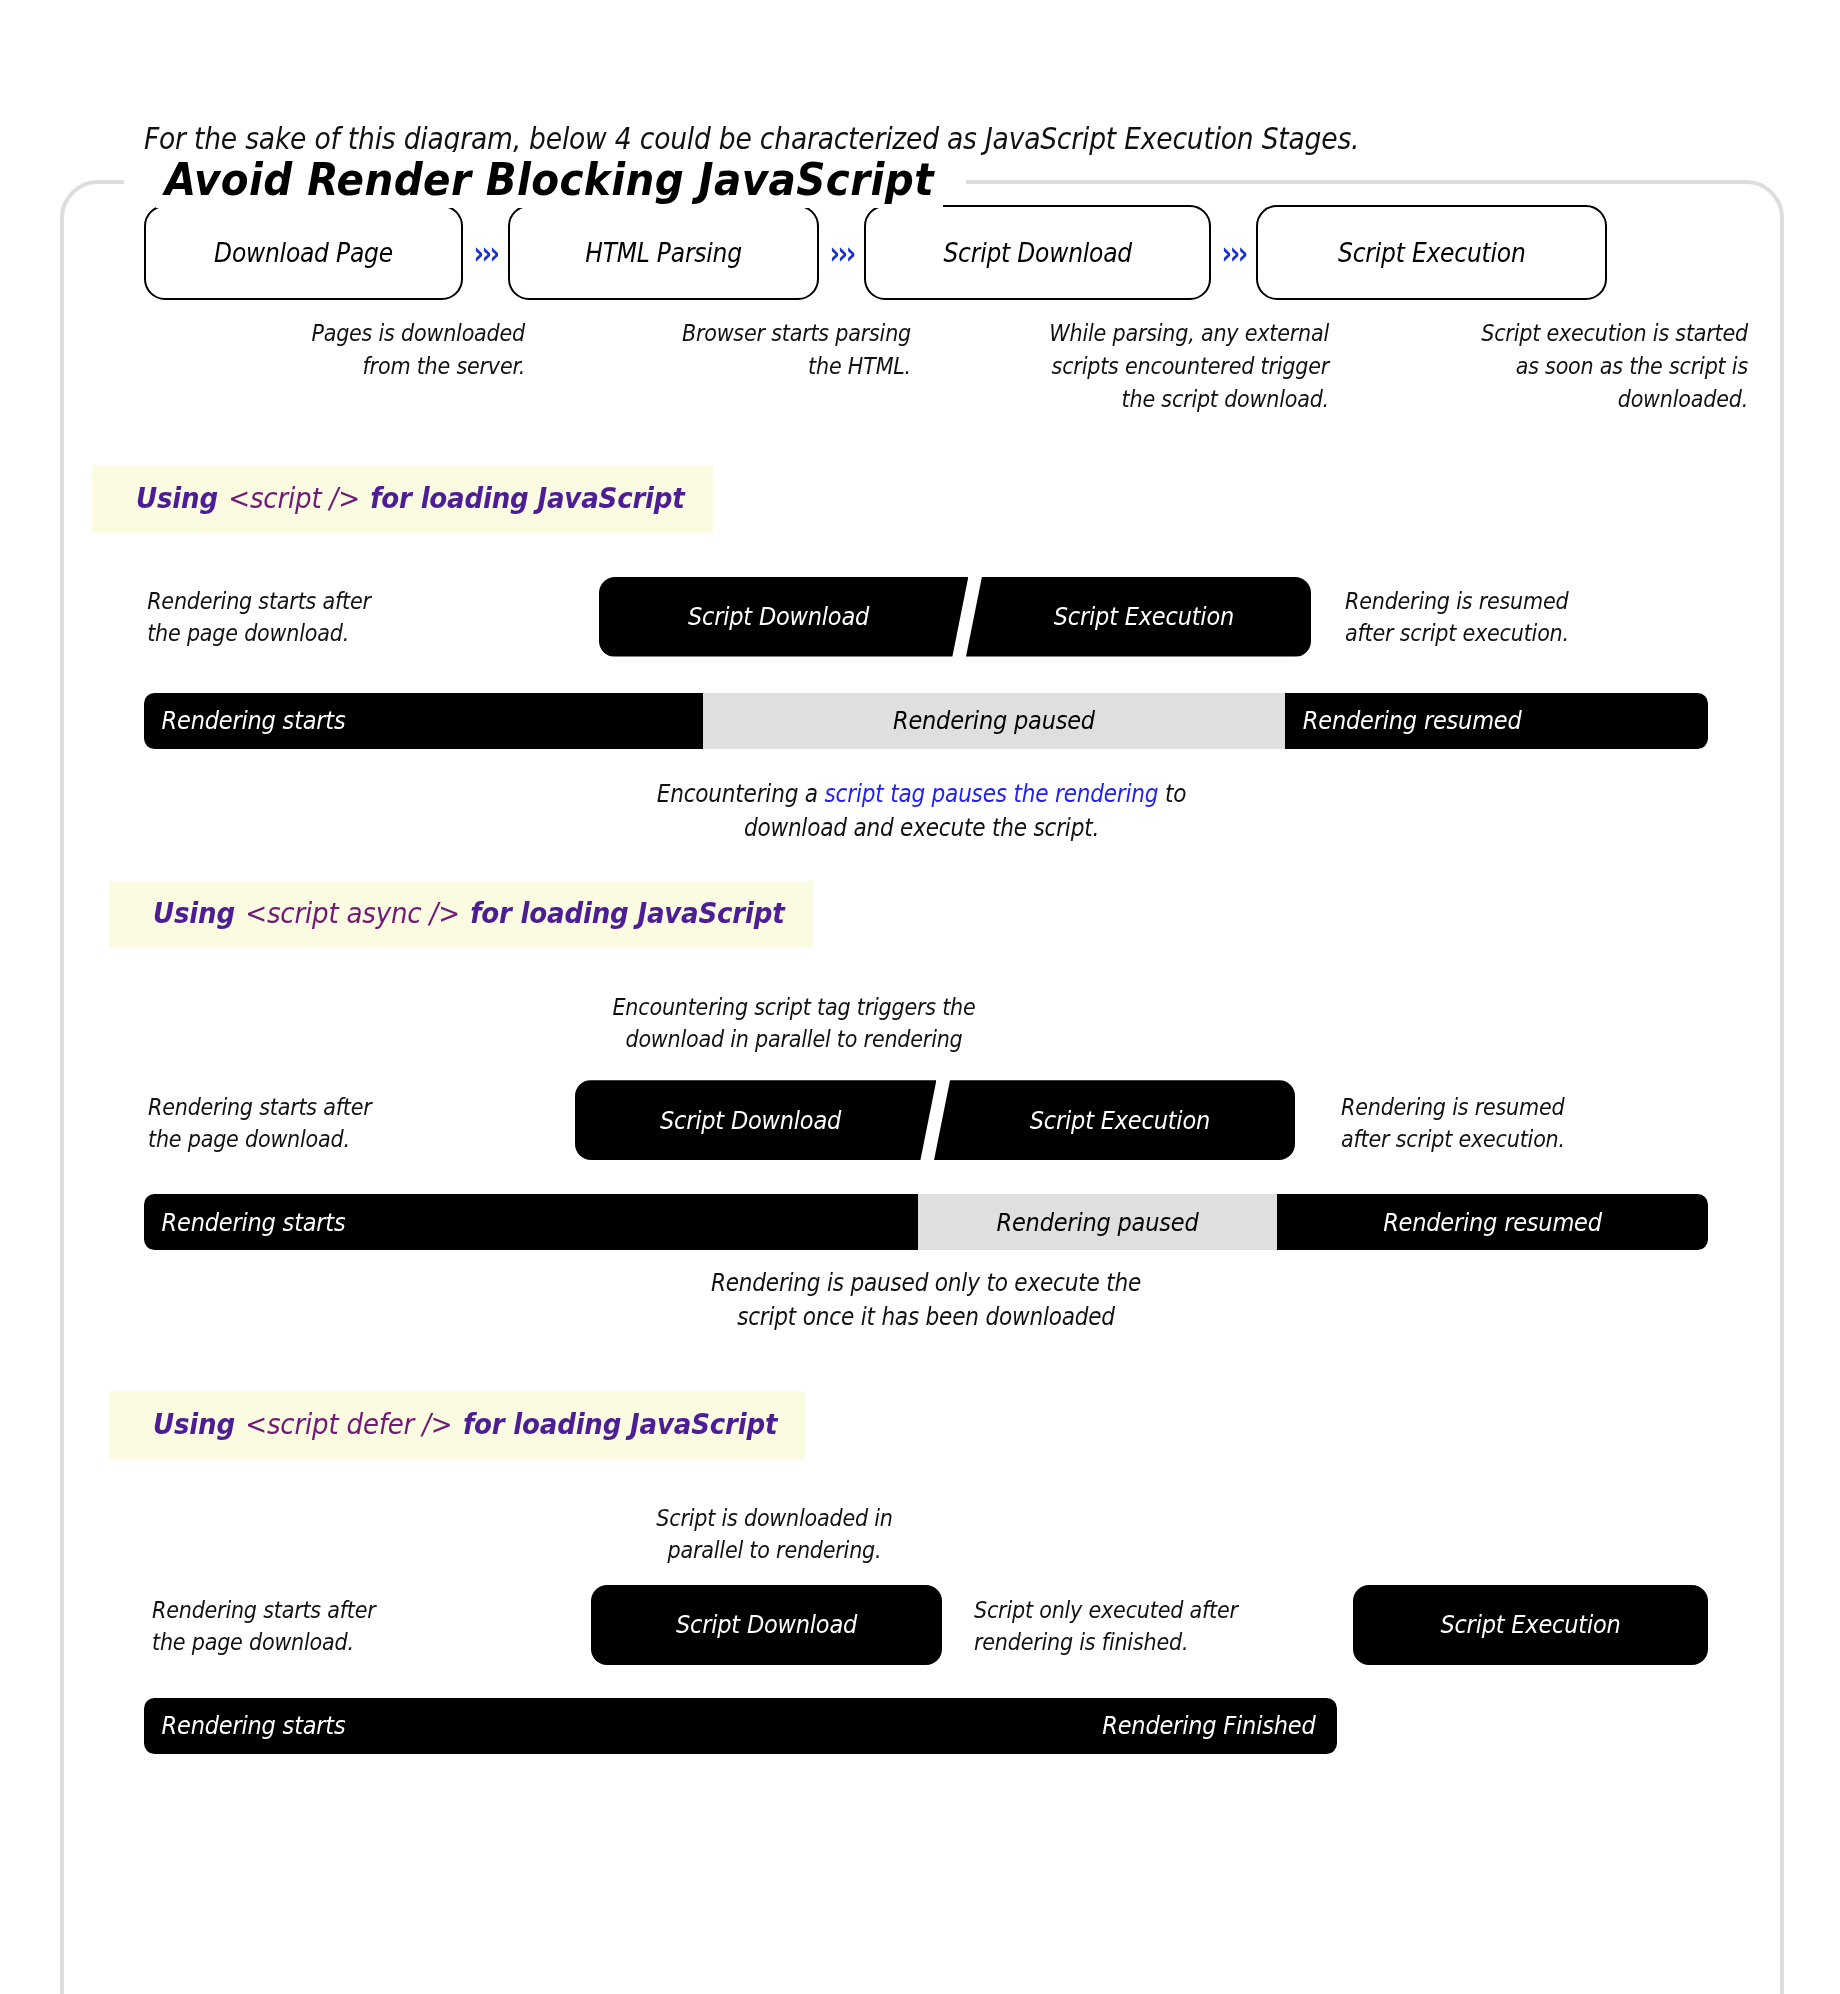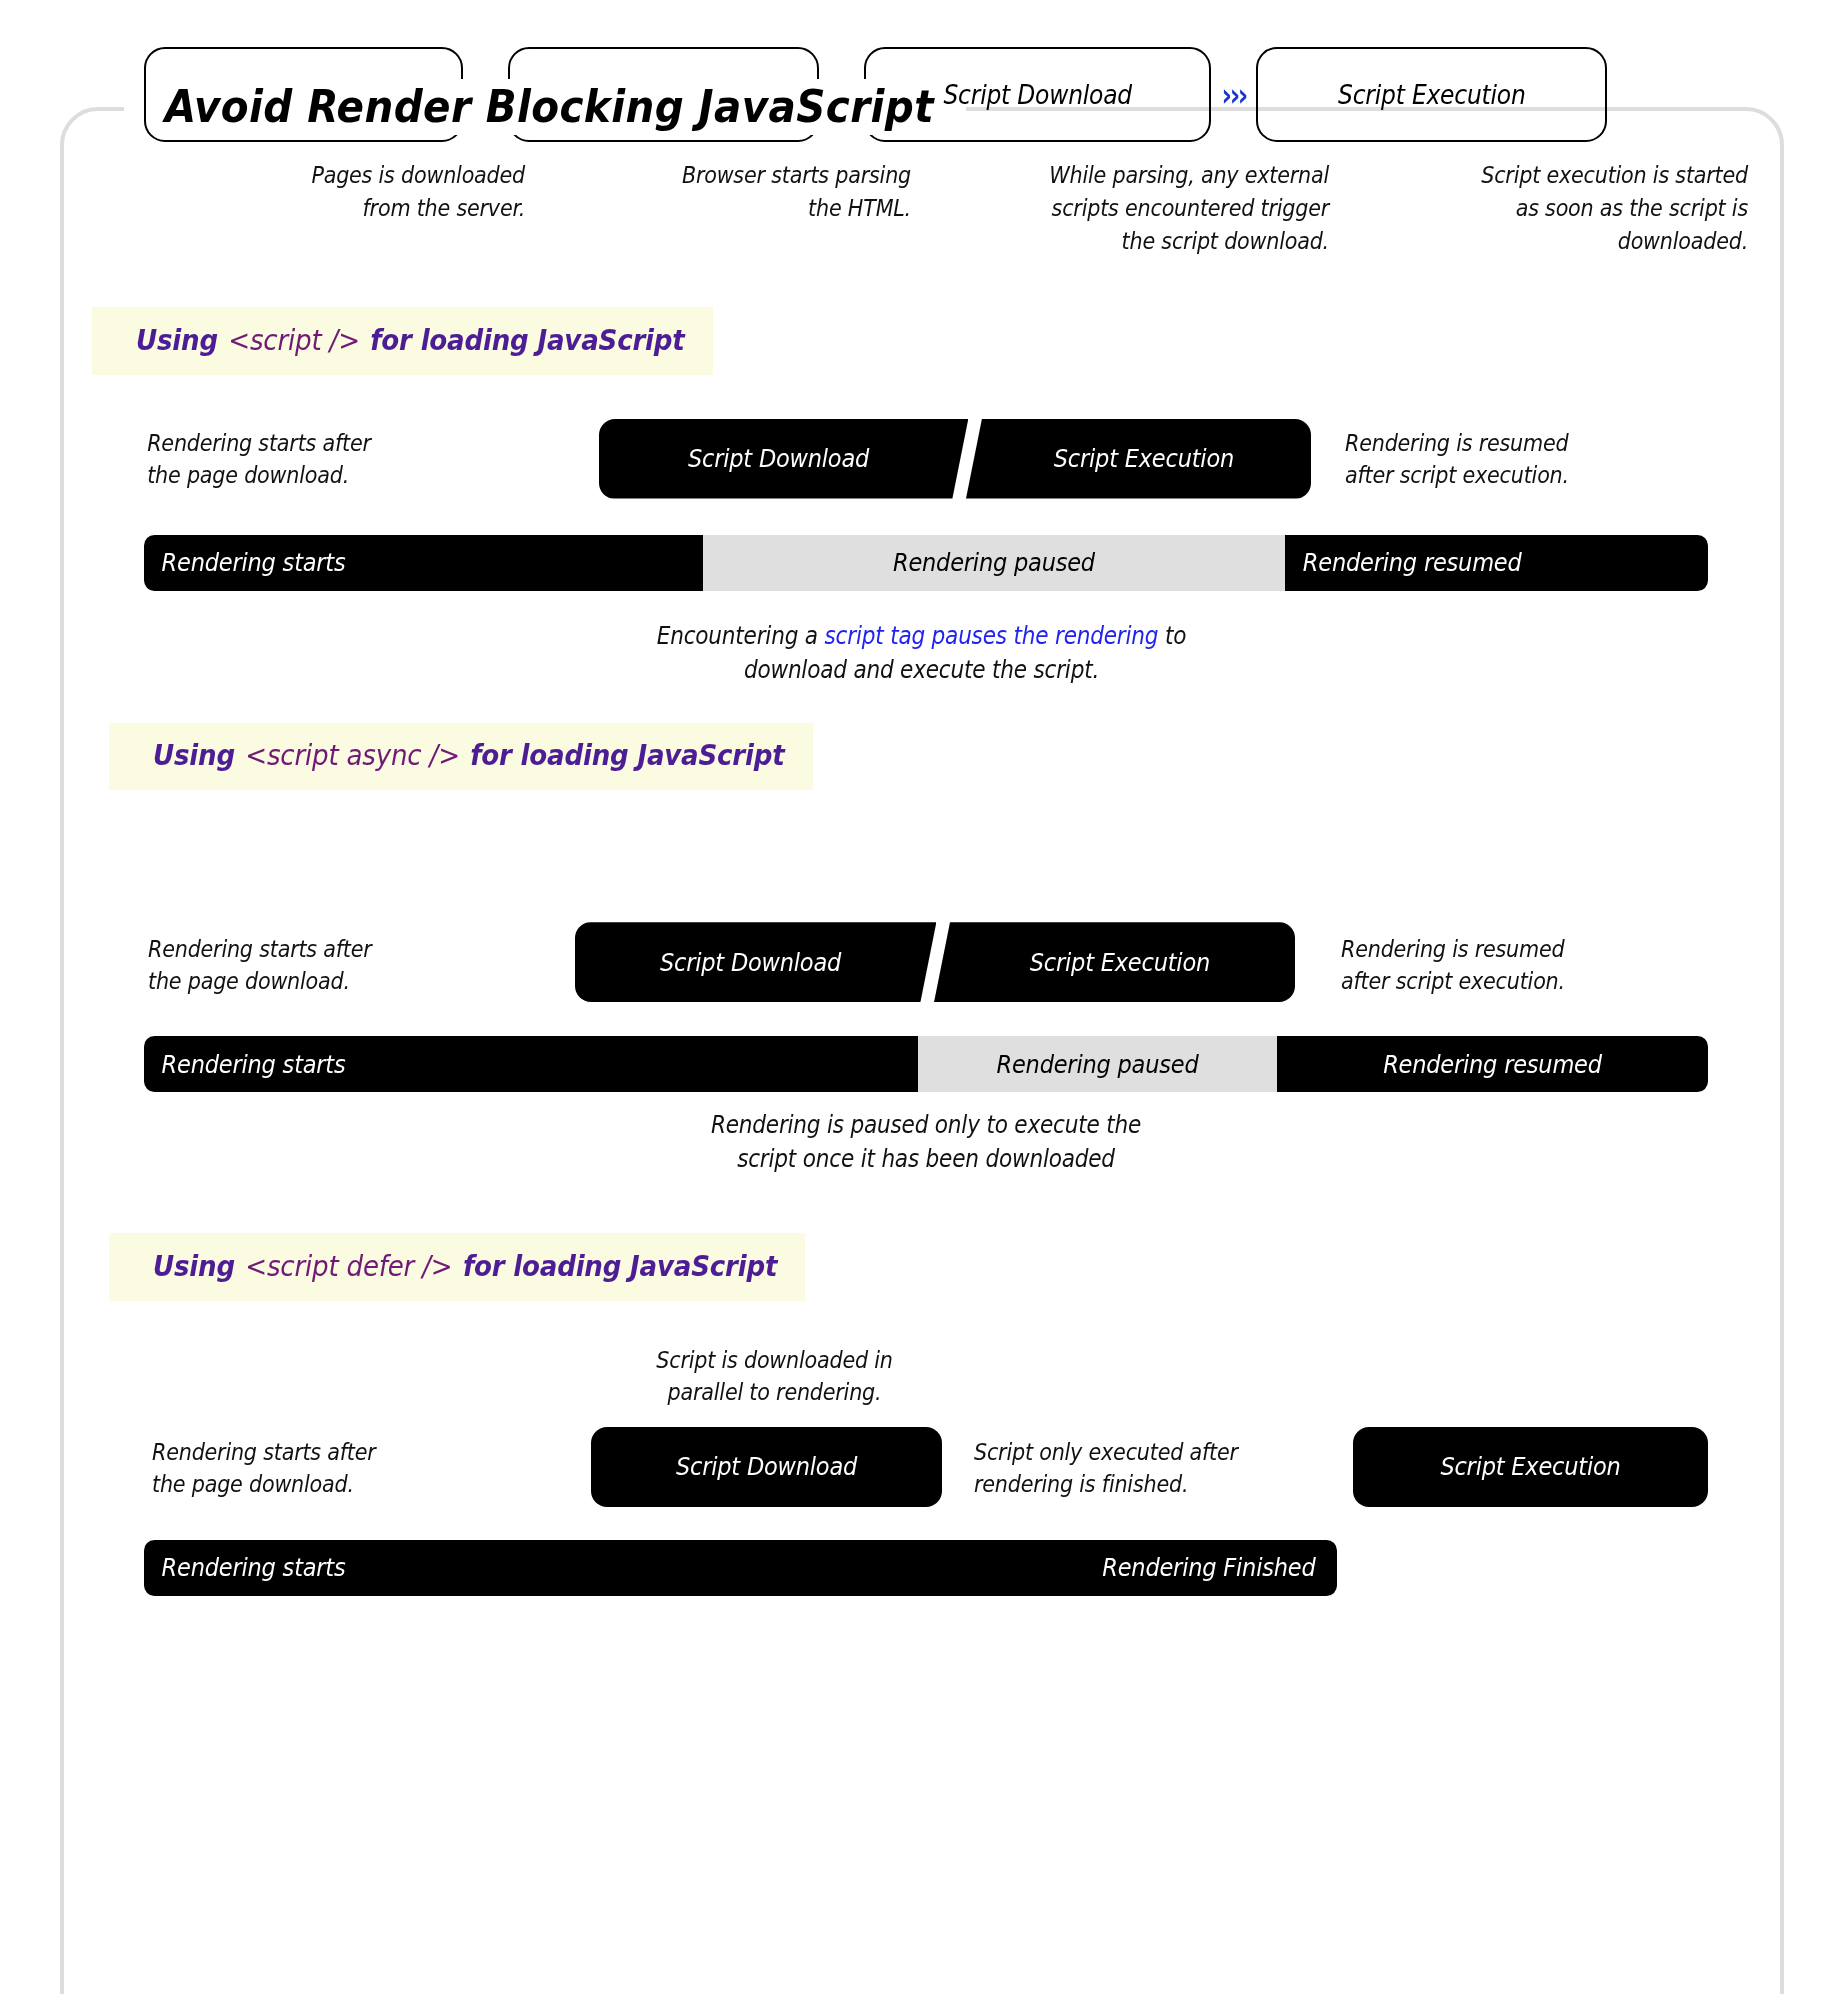--- a/index.html
+++ b/index.html
@@ -238,20 +238,21 @@
 <div id="page">
 
   <div class="frame"></div>
   <div class="frame-notch"></div>
 
   <div id="title" class="hand">Avoid Render Blocking JavaScript</div>
 
   <div class="content">
 
     
+    <div class="intro hand">For the sake of this diagram, below 4 could be characterized as JavaScript Execution Stages.</div>
 
     
     <div class="stage-row">
       <div class="stage-box w1 hand">Download Page</div>
       <div class="chev">›››</div>
       <div class="stage-box w2 hand">HTML Parsing</div>
       <div class="chev">›››</div>
       <div class="stage-box w3 hand">Script Download</div>
       <div class="chev">›››</div>
       <div class="stage-box w4 hand">Script Execution</div>
@@ -290,20 +291,21 @@
       </div>
     </div>
 
     
     <div class="sec-head hand indent">
       <span class="kw">Using</span><span class="code">&lt;script async /&gt;</span><span class="kw">for loading JavaScript</span>
     </div>
 
     <div class="tl-wrap" style="height:351px; margin-top:43px;">
 
+      <div class="note-center hand" style="left:351px; top:0px; width:598px;">Encountering script tag triggers the<br>download in parallel to rendering</div>
 
       <div class="side-note hand" style="left:4px; top:100px; width:359px;">Rendering starts after<br>the page download.</div>
 
       <div class="chip lead hand" style="left:431px; top:89px; width:351px;">Script Download</div>
       <div class="chip trail hand" style="left:790px; top:89px; width:351px;">Script Execution</div>
 
       <div class="side-note hand" style="left:1197px; top:100px; width:367px;">Rendering is resumed<br>after script execution.</div>
 
       <div class="bar" style="position:absolute; left:0; top:203px; width:1564px;">
         <div class="seg dark hand" style="width:774px;">Rendering starts</div>

